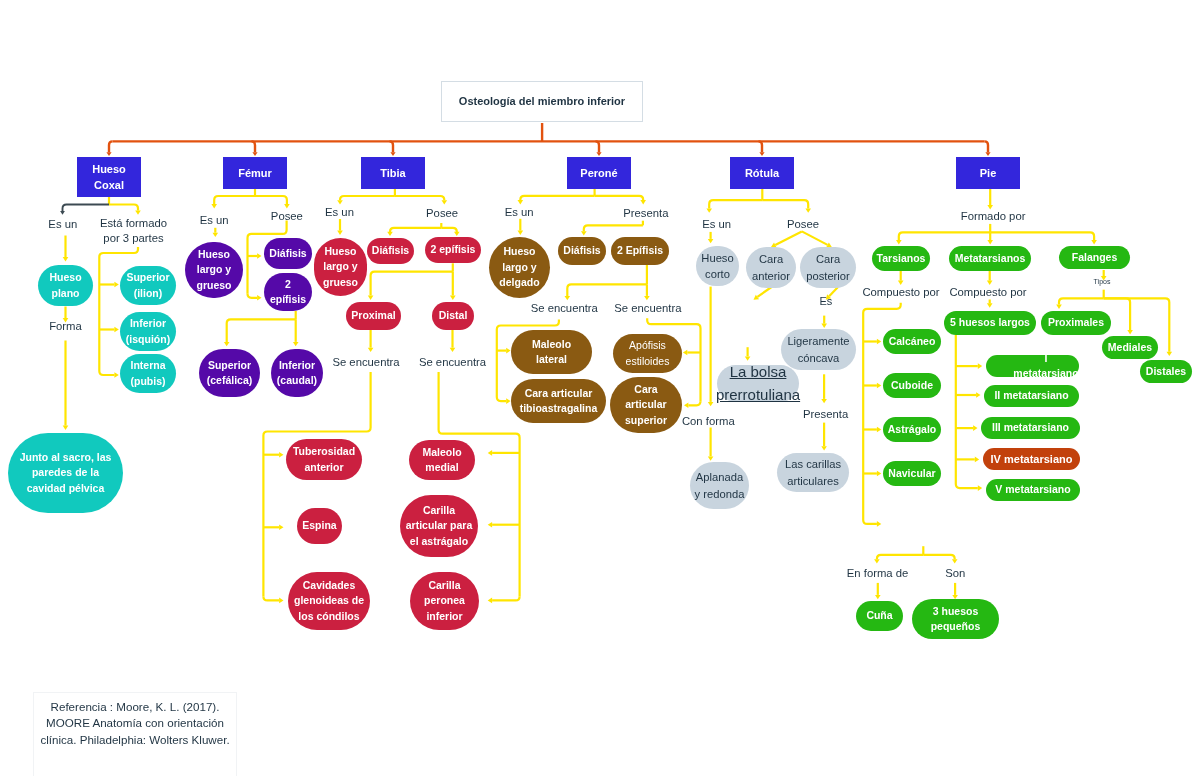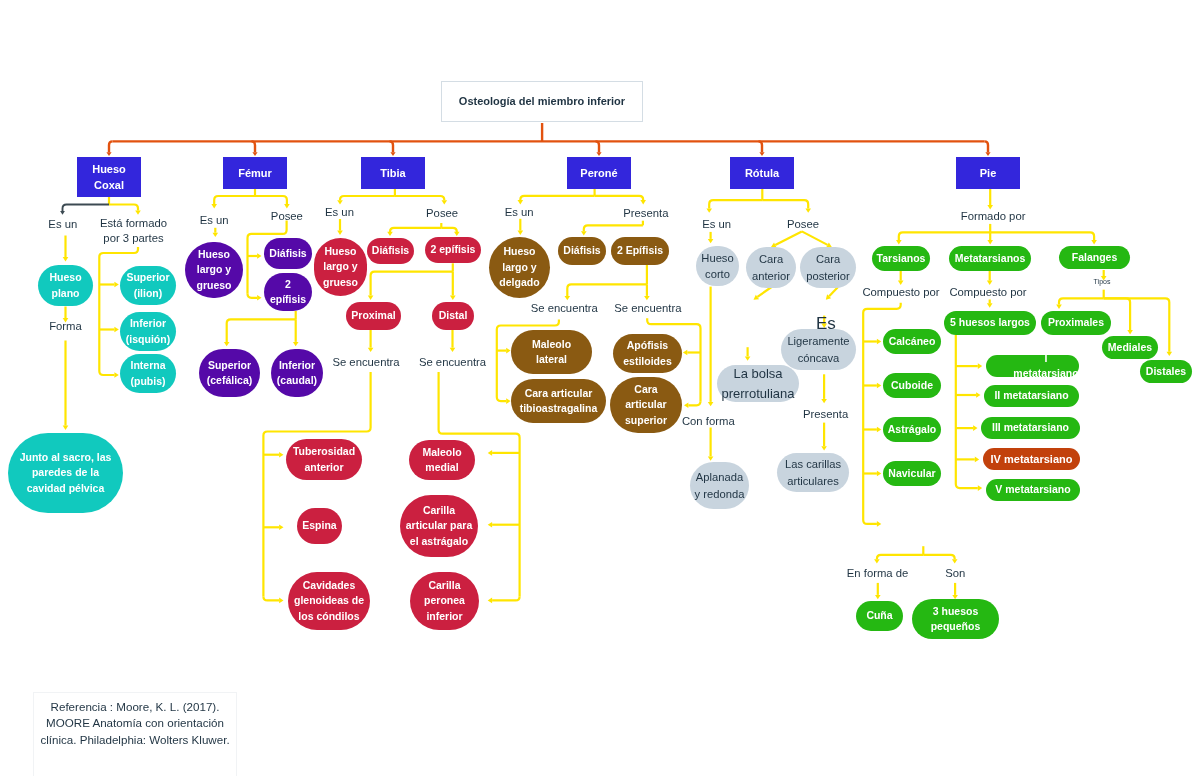--- a/index.html
+++ b/index.html
@@ -273,32 +273,32 @@
 inferior</div>
     <div class="node pill" style="left:489px;top:193px;width:61px;height:61px;font-size:10.5px;color:#fff;font-weight:700;background:#8a5a12;">Hueso
 largo y
 delgado</div>
     <div class="node pill" style="left:558px;top:193px;width:48px;height:28px;font-size:10.5px;color:#fff;font-weight:700;background:#8a5a12;">Diáfisis</div>
     <div class="node pill" style="left:611px;top:193px;width:58px;height:28px;font-size:10.5px;color:#fff;font-weight:700;background:#8a5a12;">2 Epífisis</div>
     <div class="node pill" style="left:511px;top:286px;width:81px;height:44px;font-size:10.5px;color:#fff;font-weight:700;background:#8a5a12;">Maleolo
 lateral</div>
     <div class="node pill" style="left:511px;top:335px;width:95px;height:44px;font-size:10.5px;color:#fff;font-weight:700;background:#8a5a12;">Cara articular
 tibioastragalina</div>
-    <div class="node pill" style="left:613px;top:290px;width:69px;height:39px;font-size:10.5px;color:#fff;font-weight:700;background:#8a5a12;">Apófisis
+    <div class="node pill" style="left:613px;top:290px;width:69px;height:39px;font-size:10.5px;color:#fff;font-weight:400;background:#8a5a12;">Apófisis
 estiloides</div>
     <div class="node pill" style="left:610px;top:333px;width:72px;height:56px;font-size:10.5px;color:#fff;font-weight:700;background:#8a5a12;">Cara
 articular
 superior</div>
     <div class="node pill" style="left:696px;top:202px;width:43px;height:40px;font-size:11.2px;color:#1f3342;font-weight:400;background:#c8d4de;">Hueso
 corto</div>
     <div class="node pill" style="left:746px;top:203px;width:50px;height:41px;font-size:11.2px;color:#1f3342;font-weight:400;background:#c8d4de;">Cara
 anterior</div>
     <div class="node pill" style="left:800px;top:203px;width:56px;height:41px;font-size:11.2px;color:#1f3342;font-weight:400;background:#c8d4de;">Cara
 posterior</div>
-    <div class="node pill" style="left:717px;top:321px;width:82px;height:37px;font-size:13px;color:#1f3342;font-weight:400;background:#c8d4de;">La bolsa
+    <div class="node pill" style="left:717px;top:321px;width:82px;height:37px;font-size:15px;color:#1f3342;font-weight:400;background:#c8d4de;text-decoration:underline;">La bolsa
 prerrotuliana</div>
     <div class="node pill" style="left:781px;top:285px;width:75px;height:41px;font-size:11.2px;color:#1f3342;font-weight:400;background:#c8d4de;">Ligeramente
 cóncava</div>
     <div class="node pill" style="left:690px;top:418px;width:59px;height:47px;font-size:11.2px;color:#1f3342;font-weight:400;background:#c8d4de;">Aplanada
 y redonda</div>
     <div class="node pill" style="left:777px;top:409px;width:72px;height:39px;font-size:11.2px;color:#1f3342;font-weight:400;background:#c8d4de;">Las carillas
 articulares</div>
     <div class="node pill" style="left:872px;top:202px;width:58px;height:25px;font-size:10.5px;color:#fff;font-weight:700;background:#25b812;">Tarsianos</div>
     <div class="node pill" style="left:949px;top:202px;width:82px;height:25px;font-size:10.5px;color:#fff;font-weight:700;background:#25b812;">Metatarsianos</div>
     <div class="node pill" style="left:1059px;top:202px;width:71px;height:23px;font-size:10.5px;color:#fff;font-weight:700;background:#25b812;">Falanges</div>
@@ -327,21 +327,21 @@
     <div class="lbl" style="left:279.5px;top:160.8px;width:120px;height:16px;font-size:11.3px;">Es un</div>
     <div class="lbl" style="left:382.1px;top:161.2px;width:120px;height:16px;font-size:11.3px;">Posee</div>
     <div class="lbl" style="left:306.0px;top:310.5px;width:120px;height:16px;font-size:11.3px;">Se encuentra</div>
     <div class="lbl" style="left:392.5px;top:310.5px;width:120px;height:16px;font-size:11.3px;">Se encuentra</div>
     <div class="lbl" style="left:459.2px;top:160.9px;width:120px;height:16px;font-size:11.3px;">Es un</div>
     <div class="lbl" style="left:585.9px;top:161.2px;width:120px;height:16px;font-size:11.3px;">Presenta</div>
     <div class="lbl" style="left:504.3px;top:256.6px;width:120px;height:16px;font-size:11.3px;">Se encuentra</div>
     <div class="lbl" style="left:587.9px;top:256.6px;width:120px;height:16px;font-size:11.3px;">Se encuentra</div>
     <div class="lbl" style="left:656.7px;top:172.2px;width:120px;height:16px;font-size:11.3px;">Es un</div>
     <div class="lbl" style="left:743.0px;top:172.2px;width:120px;height:16px;font-size:11.3px;">Posee</div>
-    <div class="lbl" style="left:765.8px;top:272px;width:120px;height:16px;font-size:17px;">Es</div>
+    <div class="lbl" style="left:765.8px;top:249px;width:120px;height:16px;font-size:11px;">Es</div>
     <div class="lbl" style="left:648.3px;top:369.5px;width:120px;height:16px;font-size:11.3px;">Con forma</div>
     <div class="lbl" style="left:765.6px;top:362.4px;width:120px;height:16px;font-size:11.3px;">Presenta</div>
     <div class="lbl" style="left:933.1px;top:164.9px;width:120px;height:16px;font-size:11.3px;">Formado por</div>
     <div class="lbl" style="left:841.0px;top:240.5px;width:120px;height:16px;font-size:11.3px;">Compuesto por</div>
     <div class="lbl" style="left:928.0px;top:240.5px;width:120px;height:16px;font-size:11.3px;">Compuesto por</div>
     <div class="lbl" style="left:1042.0px;top:232.5px;width:120px;height:10px;font-size:7px;">Tipos</div>
     <div class="lbl" style="left:817.6px;top:521.9px;width:120px;height:16px;font-size:11.3px;">En forma de</div>
     <div class="lbl" style="left:895.3px;top:521.9px;width:120px;height:16px;font-size:11.3px;">Son</div>
 <div class="refbox" style="left:33px;top:648px;width:204px;height:90px;">
       <div>Referencia : Moore, K. L. (2017).</div>

